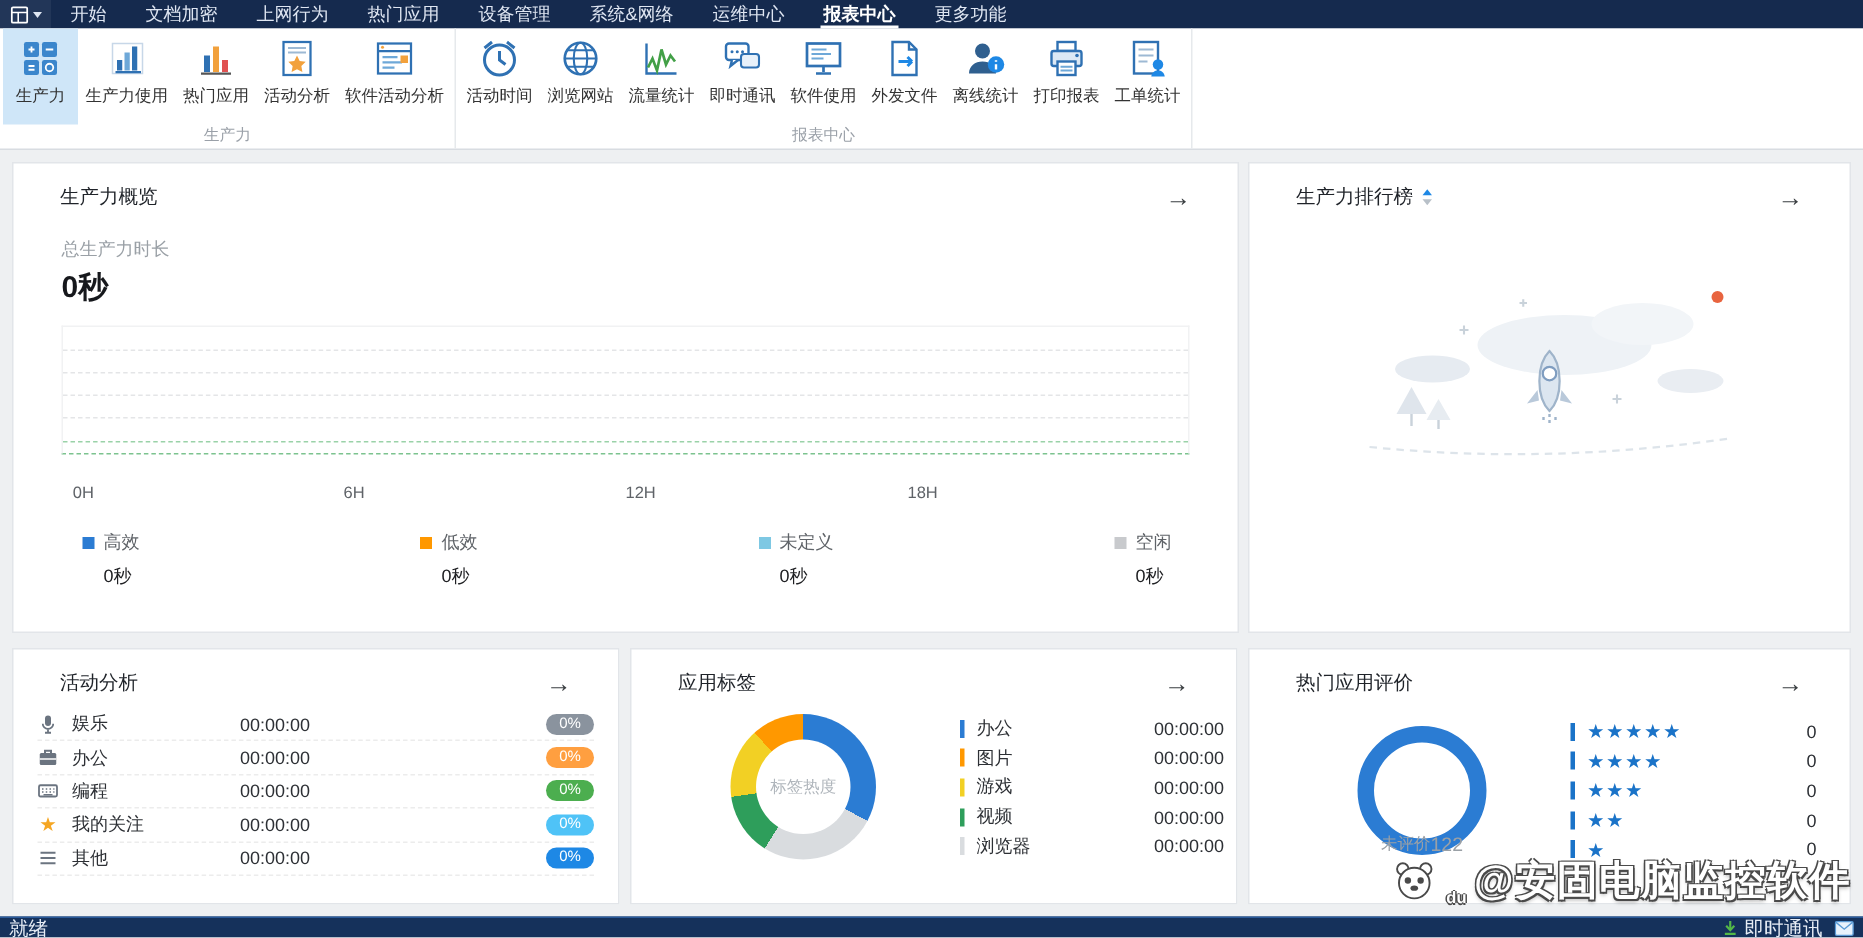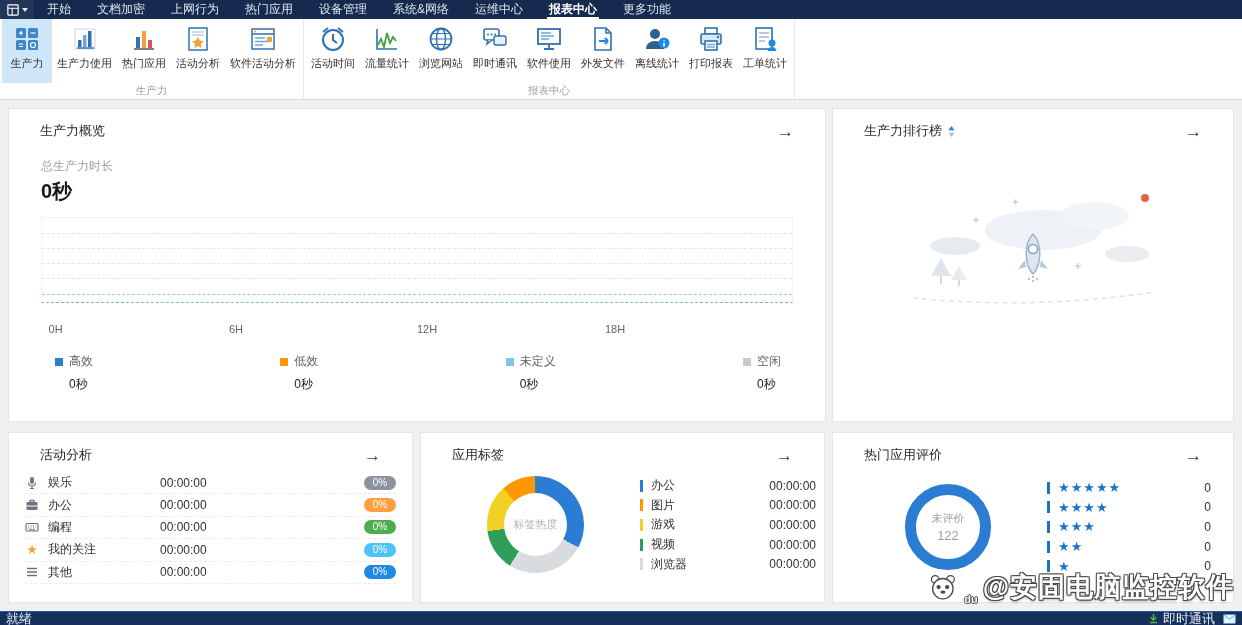--- a/index.html
+++ b/index.html
@@ -76,21 +76,21 @@
   .tag-legend{margin-left:56px;width:176px}
   .tag-row{display:flex;align-items:center;height:19.6px;font-size:12px;color:#2d3035}
   .tag-bar{width:3px;height:12px;margin-right:8px;flex:none}
   .t0{background:#2b7cd3}.t1{background:#ff9800}.t2{background:#f2d024}.t3{background:#2e9e5b}.t4{background:#d9dcdf}
   .tag-time{margin-left:auto}
 
   
   .rat-body{display:flex;align-items:center;margin-top:8px}
   .ring-wrap{position:relative;width:86px;height:86px;margin-left:72px;flex:none}
   .ring{width:86px;height:86px;border:11px solid #2b7cd3;border-radius:50%}
-  .ring-center{position:absolute;inset:0;display:flex;flex-direction:column;align-items:center;justify-content:center;color:#9aa0a6;font-size:11px}
+  .ring-center{position:absolute;inset:0;display:flex;flex-direction:row;align-items:flex-end;justify-content:center;color:#9aa0a6;font-size:11px}
   .ring-val{font-size:13px;margin-top:2px}
   .rat-rows{margin-left:56px;width:164px}
   .rat-row{display:flex;align-items:center;height:19.6px}
   .rat-bar{width:3px;height:12px;background:#1a73c8;margin-right:8px;flex:none}
   .stars{color:#1a73c8;font-size:13px;letter-spacing:1px;line-height:1}
   .rat-count{margin-left:auto;font-size:12px;color:#2d3035}
 
   
   .watermark{position:absolute;right:8px;bottom:20px;display:flex;align-items:center;gap:5px;z-index:50;pointer-events:none}
   .wm-du{font-size:11px;font-weight:bold;color:#fff;text-shadow:-1px 0 #4a4a4a,1px 0 #4a4a4a,0 -1px #4a4a4a,0 1px #4a4a4a;align-self:flex-end}
@@ -206,35 +206,35 @@
               <circle cx="14" cy="15" r="10" fill="#fff" stroke="#2f71b3" stroke-width="2"></circle>
               <path d="M14 9v6l4 3" stroke="#2f71b3" stroke-width="2" fill="none"></path>
               <path d="M9 3L4 7M19 3l5 4" stroke="#2f71b3" stroke-width="2"></path>
             </svg>
         </span>
         <span class="rlabel">活动时间</span>
       </div>
       <div class="rbtn">
         <span class="ricon">
           <svg viewBox="0 0 28 28">
-              <path d="M4 4v20h20" stroke="#2f71b3" stroke-width="1.6" fill="none"></path>
-              <path d="M5 20l3-6 3 8 3-14 3 10 3-6 3 4" stroke="#43a047" stroke-width="1.8" fill="none"></path>
-            </svg>
-        </span>
-        <span class="rlabel">流量统计</span>
-      </div>
-      <div class="rbtn">
-        <span class="ricon">
-          <svg viewBox="0 0 28 28">
               <circle cx="14" cy="14" r="10.5" fill="#fff" stroke="#2f71b3" stroke-width="1.8"></circle>
               <ellipse cx="14" cy="14" rx="4.5" ry="10.5" fill="none" stroke="#2f71b3" stroke-width="1.4"></ellipse>
               <path d="M3.5 14h21M5 8.5h18M5 19.5h18" stroke="#2f71b3" stroke-width="1.2"></path>
             </svg>
         </span>
         <span class="rlabel">浏览网站</span>
+      </div>
+      <div class="rbtn">
+        <span class="ricon">
+          <svg viewBox="0 0 28 28">
+              <path d="M4 4v20h20" stroke="#2f71b3" stroke-width="1.6" fill="none"></path>
+              <path d="M5 20l3-6 3 8 3-14 3 10 3-6 3 4" stroke="#43a047" stroke-width="1.8" fill="none"></path>
+            </svg>
+        </span>
+        <span class="rlabel">流量统计</span>
       </div>
       <div class="rbtn">
         <span class="ricon">
           <svg viewBox="0 0 28 28">
               <rect x="3" y="4" width="15" height="11" rx="2" fill="#fff" stroke="#2f71b3" stroke-width="1.6"></rect>
               <path d="M7 15l-1 4 5-4" fill="#fff" stroke="#2f71b3" stroke-width="1.6"></path>
               <rect x="13" y="11" width="12" height="9" rx="2" fill="#e8f1fa" stroke="#2f71b3" stroke-width="1.4"></rect>
               <circle cx="7" cy="9.5" r="1" fill="#2f71b3"></circle>
               <circle cx="10.5" cy="9.5" r="1" fill="#2f71b3"></circle>
               <circle cx="14" cy="9.5" r="1" fill="#2f71b3"></circle>

